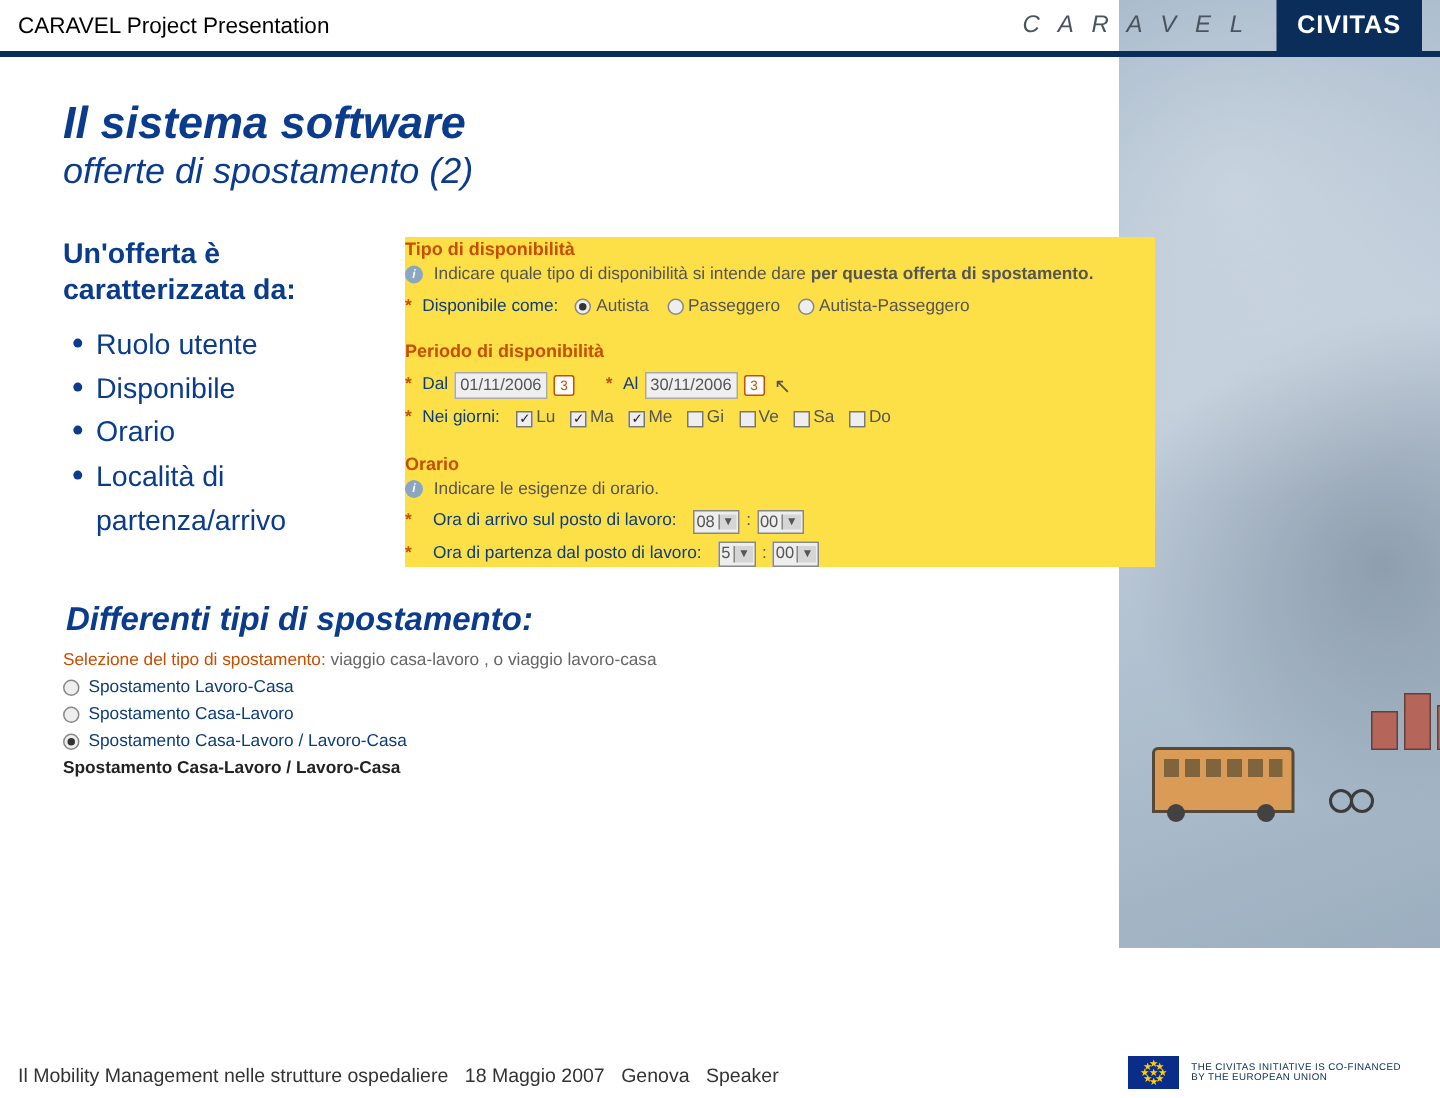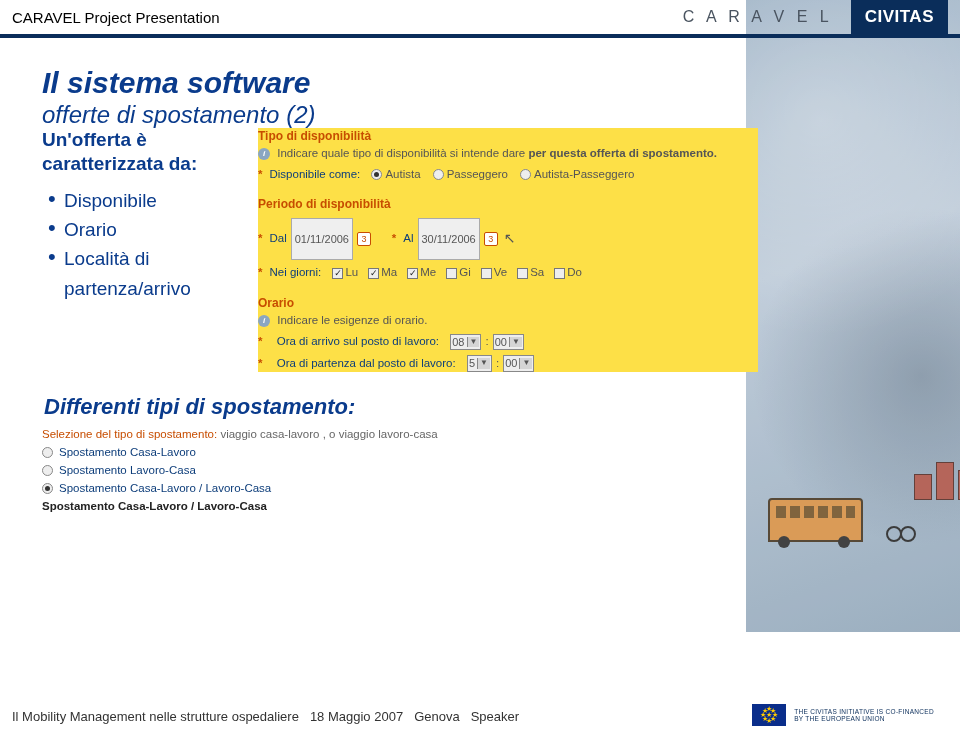--- a/index.html
+++ b/index.html
@@ -2,50 +2,50 @@
 <html><head>
 <meta charset="utf-8">
 <style>
   * { box-sizing: border-box; margin: 0; padding: 0; }
   body { width: 960px; height: 732px; font-family: Arial, Helvetica, sans-serif; background: #fff; position: relative; overflow: hidden; }
   
   
   .header { height: 38px; border-bottom: 4px solid #0a2d5a; display: flex; align-items: center; padding: 16px 12px; justify-content: space-between; }
   .header-title { font-size: 15px; color: #000; }
   .header-logos { display: flex; gap: 18px; align-items: center; }
-  .caravel-logo { font-size: 16px; color: #4a5460; letter-spacing: 4px; font-weight: 400; }
+  .caravel-logo { font-size: 16px; color: #4a5460; letter-spacing: 4px; font-weight: 400; font-style: italic; }
   .civitas-logo { background: #0a2d5a; color: #fff; padding: 10px 14px; font-size: 17px; font-weight: bold; letter-spacing: 0.5px; }
   
   
   .content { padding: 28px 42px 0 42px; }
   .slide-title { color: #0a3b8c; font-size: 30px; font-weight: bold; font-style: italic; line-height: 1.15; }
   .slide-subtitle { color: #0a3b8c; font-size: 24px; font-weight: normal; display: block; }
   
-  .two-col { display: flex; gap: 4px; }
+  .two-col { display: flex; gap: 16px; margin-top: 30px; }
   .left-col { width: 212px; flex-shrink: 0; }
   .right-col { flex: 1; position: relative; }
   
   .offer-lead { color: #0a3b8c; font-size: 19px; line-height: 1.25; font-weight: bold; }
   .offer-list { list-style: none; margin-top: 10px; }
   .offer-list li { color: #0a3b8c; font-size: 19px; line-height: 1.55; position: relative; padding-left: 22px; }
   .offer-list li::before { content: "•"; position: absolute; left: 6px; font-size: 22px; line-height: 1.2; }
   
   
   .form-panel { background: #fde047; font-size: 11.5px; color: #555; line-height: 1.35; width: 500px; }
   .section-title { color: #c74d00; font-weight: bold; margin-bottom: 2px; font-size: 12px; }
   .info-icon { display: inline-block; width: 12px; height: 12px; background: #8aa6c1; border-radius: 50%; color: #fff; font-size: 8px; text-align: center; line-height: 12px; font-style: italic; font-weight: bold; vertical-align: middle; margin-right: 4px;}
   .asterisk { color: #c74d00; font-weight: bold; margin-right: 3px; }
   .form-label { color: #0d3d7a; display:inline; }
   .form-row { margin: 5px 0; display: flex; align-items: center; gap: 4px; flex-wrap: wrap;}
   .radio-g { display: inline-flex; align-items: center; gap: 3px; margin-right: 8px; }
   .radio-dot { width: 11px; height: 11px; border: 1px solid #888; border-radius: 50%; background: #eee; position: relative; display:inline-block;}
   .radio-dot.sel::after { content:""; width:5px; height:5px; background:#333; border-radius:50%; position:absolute; top:2px; left:2px;}
   .checkbox-s { width:11px; height:11px; border:1px solid #777; background:#eee; display:inline-flex; align-items:center; justify-content:center; font-size:9px; color:#222;}
   .checkbox-s.chk::before { content:"✓"; }
-  .date-field { border:1px solid #aaa; background:#efefef; padding:13px 3px; font-size:11px;}
+  .date-field { border:1px solid #aaa; background:#efefef; padding:1px 3px; font-size:11px;}
   .cal-icon { width:14px; height:14px; background:#fff; border:1px solid #c74d00; display:inline-flex; align-items:center; justify-content:center; font-size:9px; color:#c74d00; border-radius:2px;}
   .cursor-icon { display:inline-block; font-size:14px; margin-left:2px;}
   .select-box { border:1px solid #888; background:#eee; padding:0 1px; font-size:11px; display:inline-flex; align-items:center;}
   .select-box .arrow { background:#d5d5d5; border-left:1px solid #888; padding:0 2px; margin-left:2px; font-size:8px;}
   .form-section { margin-bottom: 14px; }
   .day-group { display:inline-flex; gap:2px; align-items:center; margin-right:6px;}
   
   .bg-image { position: absolute; top: -8px; right: -36px; width: 250px; height: 640px; background: linear-gradient(160deg, #8fa7bd 0%, #b5c4d4 40%, #89a0b4 100%); opacity: 0.85; z-index: -1; overflow:hidden;}
   .bg-image::before { content:""; position:absolute; inset:0; background: radial-gradient(circle at 30% 20%, rgba(255,255,255,.3), transparent 40%), radial-gradient(circle at 70% 60%, rgba(60,80,100,.4), transparent 40%);}
   .bg-bus { position:absolute; bottom:90px; left:22px; width:95px; height:44px; background:#d48a3a; border-radius:4px 4px 0 0; border:2px solid #3a2a15;}
@@ -98,20 +98,21 @@
 <div class="content">
   <h1 class="slide-title">
     <span>Il sistema software</span><br>
     <span class="slide-subtitle">offerte di spostamento (2)</span>
   </h1>
 
   <div class="two-col">
     <div class="left-col">
       <div class="offer-lead">Un'offerta è caratterizzata da:</div>
       <ul class="offer-list">
+        <li>Ruolo utente</li>
         <li>Disponibile</li>
         <li>Orario</li>
         <li>Località di partenza/arrivo</li>
       </ul>
     </div>
 
     <div class="right-col">
       <div class="form-panel">
 
         <div class="form-section">
@@ -217,25 +218,25 @@
         </div>
       </div>
     </div>
   </div>
 
   <div class="lower-title">Differenti tipi di spostamento:</div>
   <div class="sel-panel">
     <div><span class="sel-head">Selezione del tipo di spostamento:</span> <span class="sel-sub">viaggio casa-lavoro , o viaggio lavoro-casa</span></div>
     <div class="sel-row">
         <span class="radio-dot"></span>
-        <span>Spostamento Casa-Lavoro</span>
+        <span>Spostamento Lavoro-Casa</span>
       </div>
     <div class="sel-row">
         <span class="radio-dot"></span>
-        <span>Spostamento Lavoro-Casa</span>
+        <span>Spostamento Casa-Lavoro</span>
       </div>
     <div class="sel-row">
         <span class="radio-dot sel"></span>
         <span>Spostamento Casa-Lavoro / Lavoro-Casa</span>
       </div>
     <div class="sel-final">Spostamento Casa-Lavoro / Lavoro-Casa</div>
   </div>
 </div>
 
 <div class="footer">

